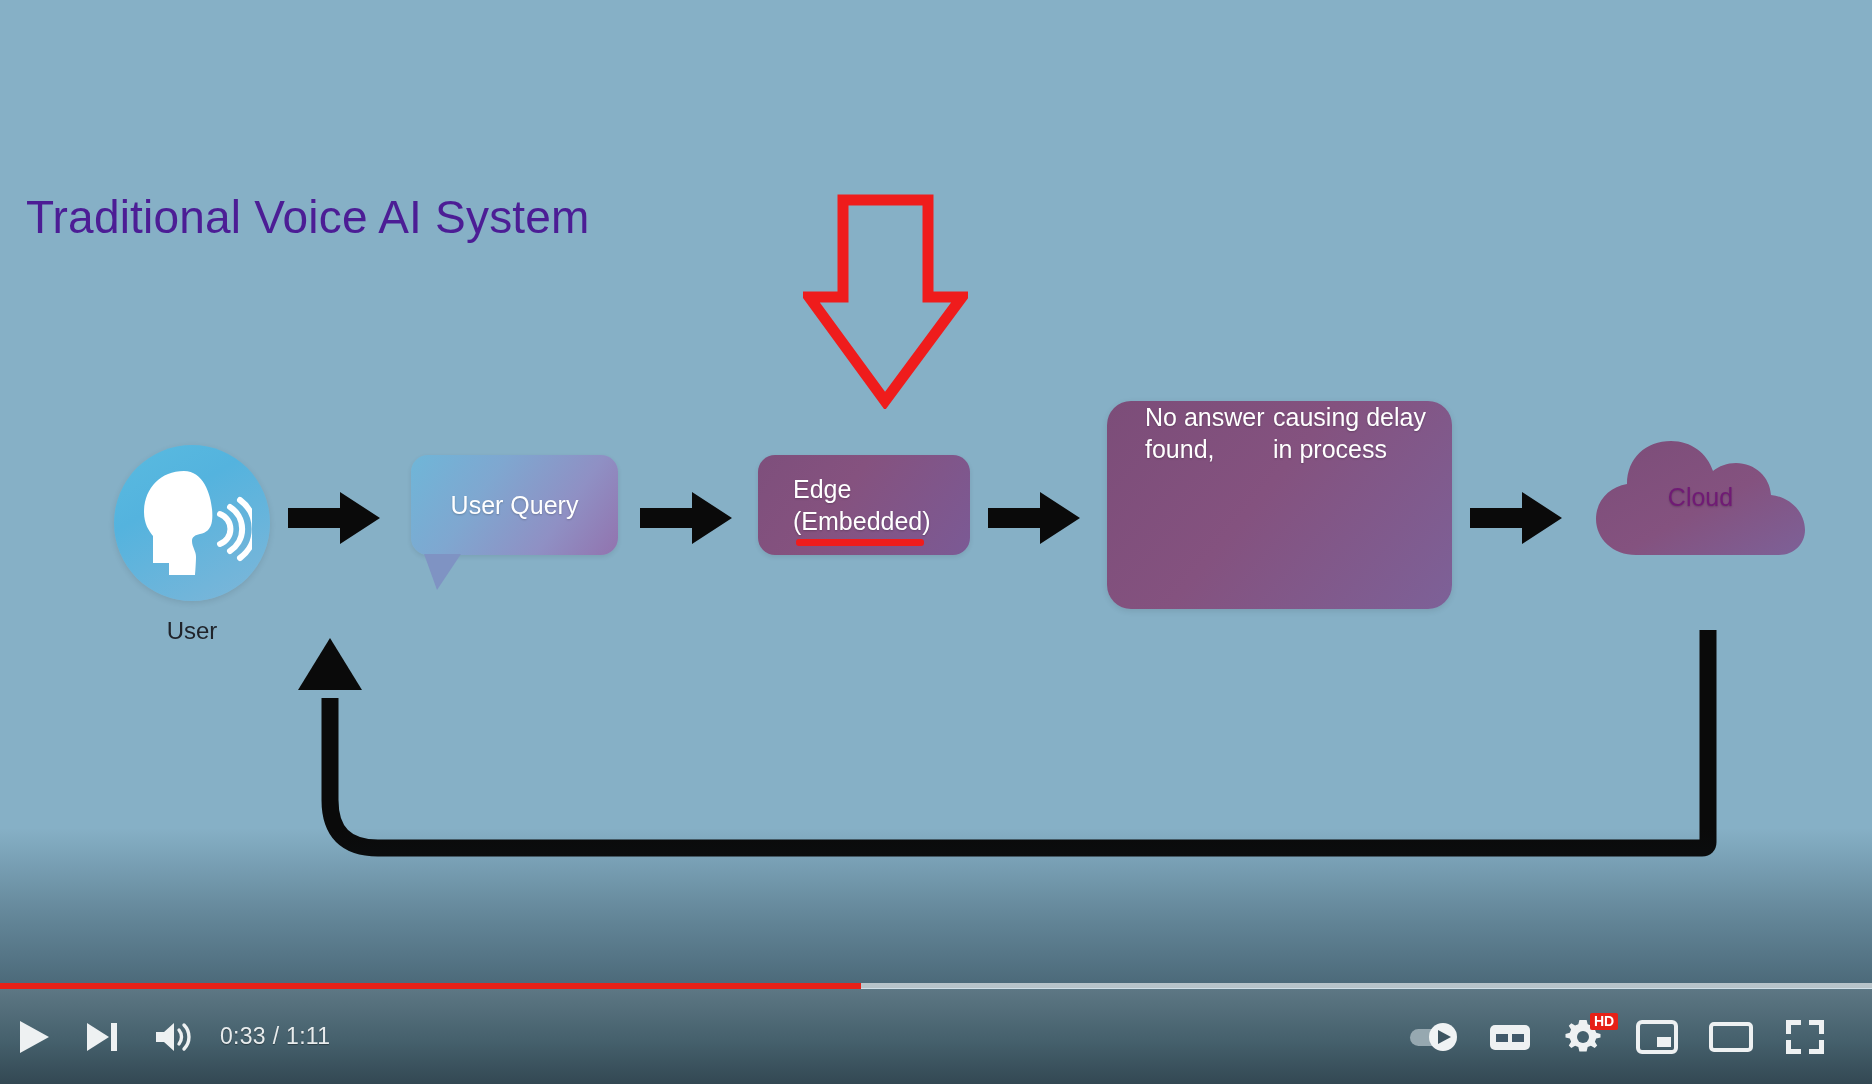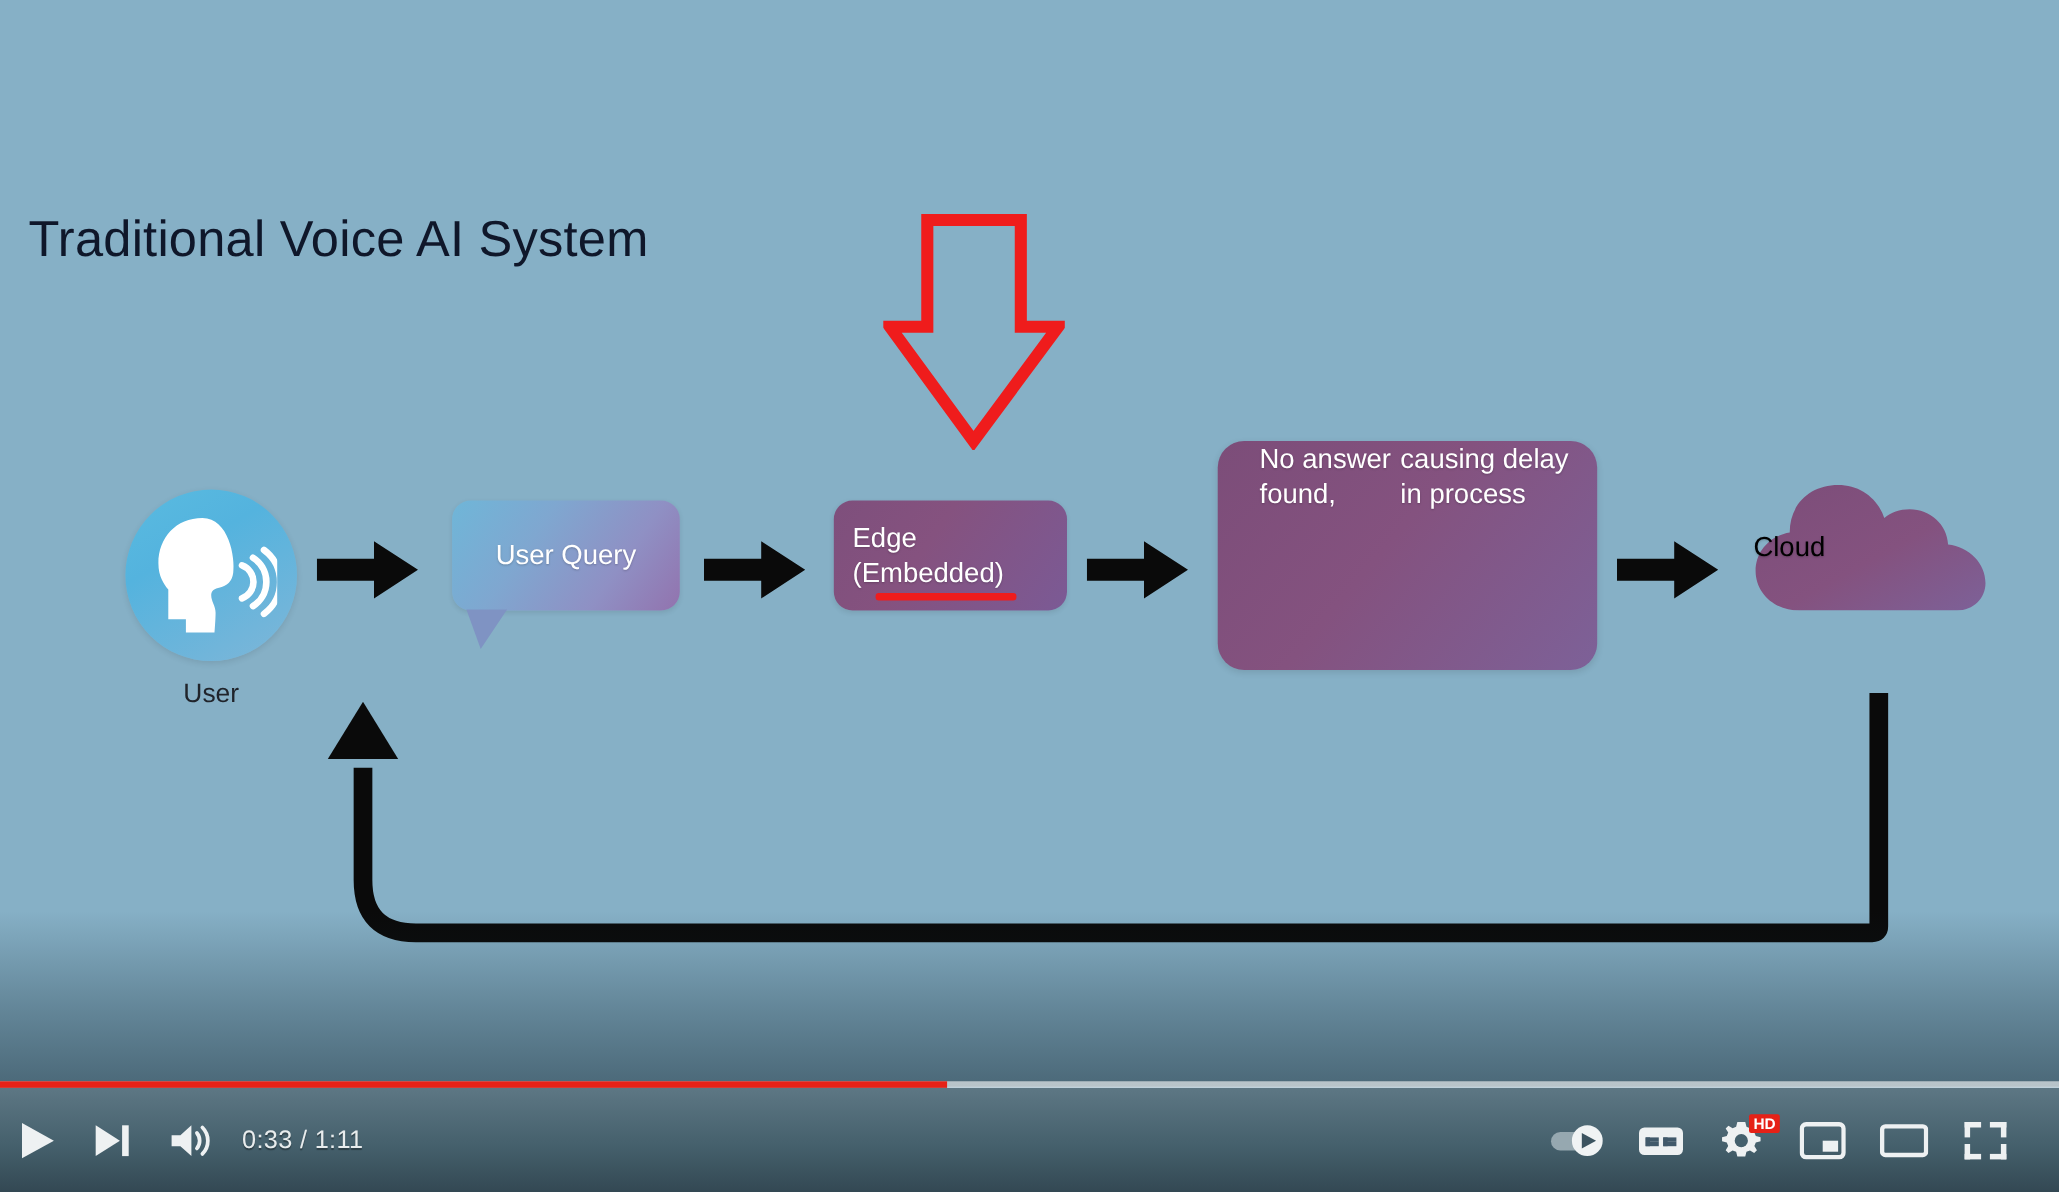--- a/index.html
+++ b/index.html
@@ -53,41 +53,41 @@
     border-top:36px solid #7f93c3;
   }
   .node-text{ color:#fff; font-size:25px; line-height:1.28; text-shadow:0 1px 2px rgba(0,0,0,.22); }
 
   
   #edge-box{
     position:absolute; left:758px; top:455px; width:212px; height:100px;
     border-radius:17px;
     background:linear-gradient(125deg,#7e4f7c 0%,#85527f 40%,#7b5a95 100%);
     box-shadow:0 2px 5px rgba(0,0,0,.09);
-    display:flex; flex-direction:column; justify-content:center; padding-left:17px;
+    display:flex; flex-direction:column; justify-content:center; padding-left:35px;
   }
   #edge-underline{
     position:absolute; left:796px; top:539px; width:128px; height:7px;
     background:#ef1c1c; border-radius:3px;
   }
 
   
   #noanswer-box{
     position:absolute; left:1107px; top:401px; width:345px; height:208px;
     border-radius:24px;
     background:linear-gradient(130deg,#7c4d79 0%,#84527f 45%,#7d6198 100%);
     box-shadow:0 2px 6px rgba(0,0,0,.10);
     display:flex; flex-direction:row; justify-content:center; padding-left:38px;
   }
 
   
   #cloud-wrap{ position:absolute; left:1594px; top:440px; width:213px; height:115px; }
   #cloud-label{
-    position:absolute; left:0; top:43px; width:213px; 
-    color:#000000; font-size:25px; text-shadow:0 1px 2px rgba(0,0,0,.22);
+    position:absolute; left:0; top:43px; width:213px; text-align:center;
+    color:#701a75; font-size:25px; text-shadow:0 1px 2px rgba(0,0,0,.22);
   }
 
   
   #red-arrow{ position:absolute; left:803px; top:194px; }
 
   
   #feedback-loop{ position:absolute; left:140px; top:620px; }
 
   
   #scrim{
@@ -136,21 +136,21 @@
   }
   svg{ display:block; }
 </style>
 </head>
 <body>
 
 <div id="player">
 
   <div id="stage" style="background: rgb(134, 176, 198);">
 
-    <div id="slide-title" style="color: #0f172a;">Traditional Voice AI System</div>
+    <div id="slide-title" style="color: #4c1d95;">Traditional Voice AI System</div>
 
     <div id="red-arrow">
       <svg width="165" height="215" viewBox="0 0 165 215">
         <polygon points="40,6 125,6 125,103 159,103 82,207 6,103 40,103" fill="none" stroke="#ef1c1c" stroke-width="11" stroke-linejoin="miter"></polygon>
       </svg>
     </div>
 
     <div id="user-node">
       <div id="user-circle">
         <svg id="user-head-svg" width="120" height="112" viewBox="0 0 120 112">

